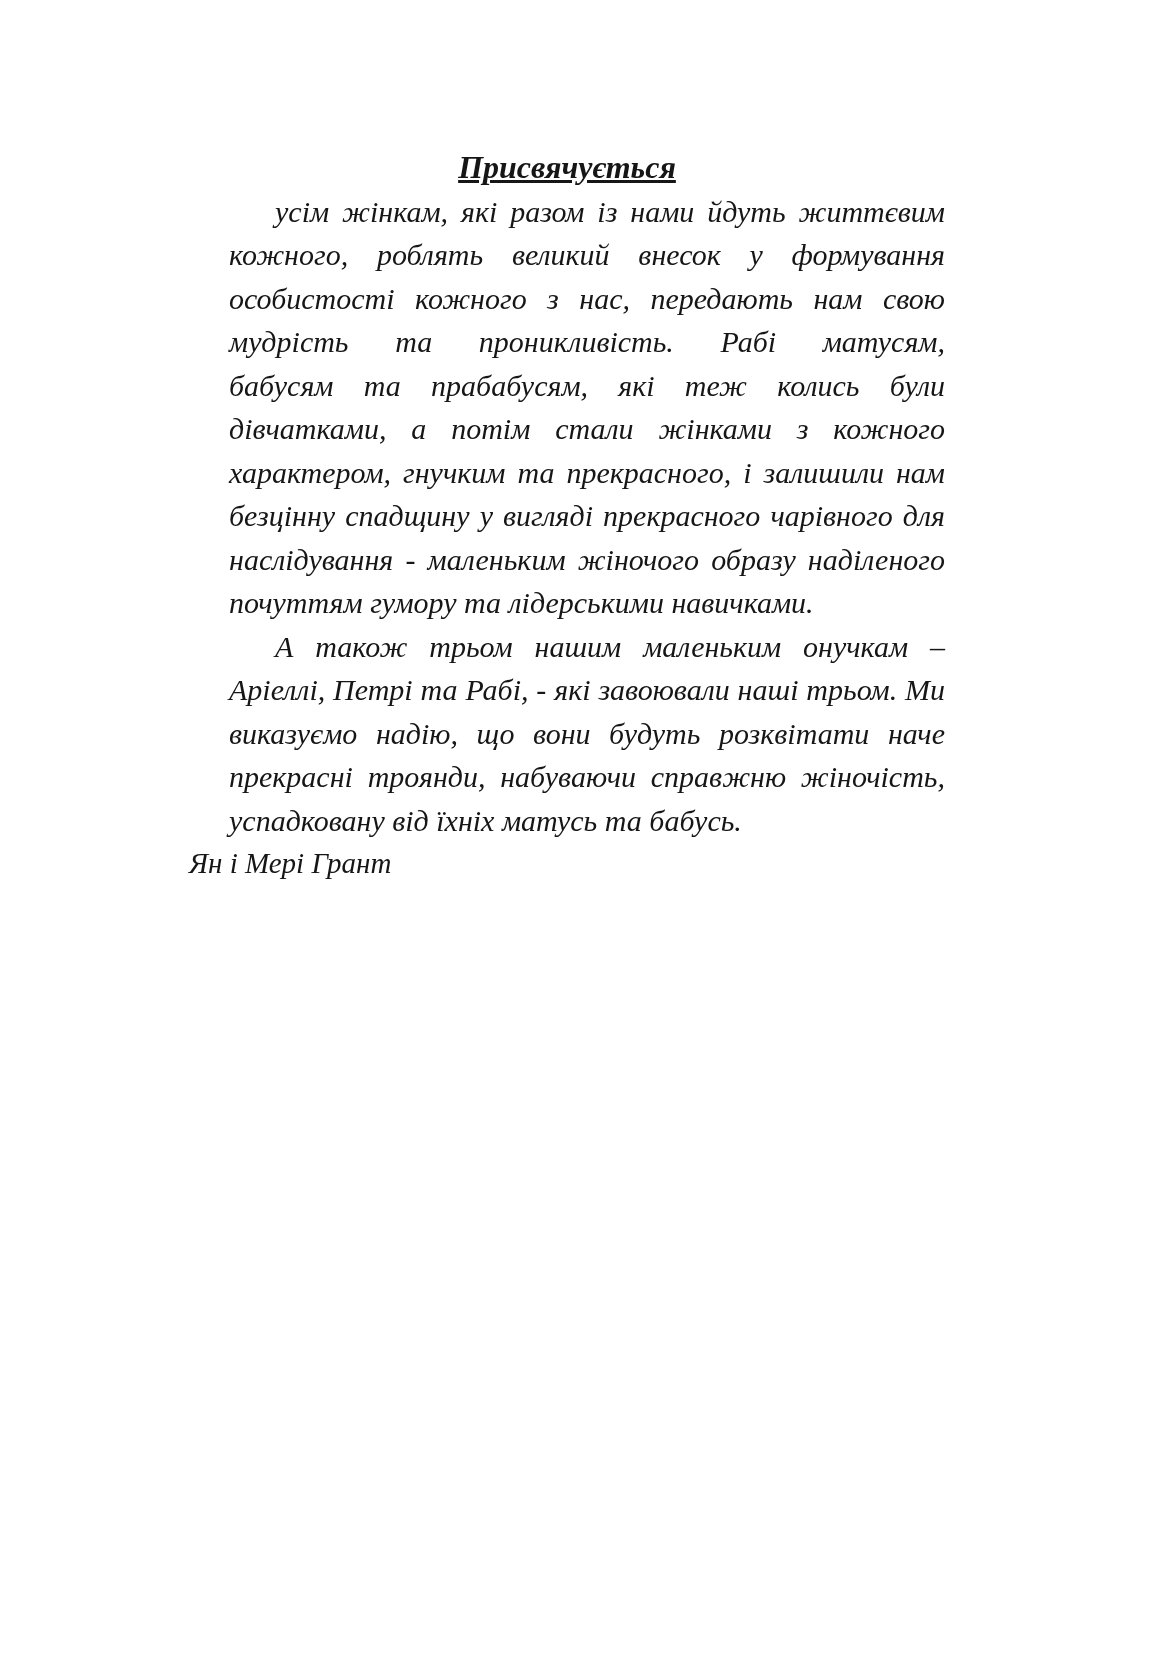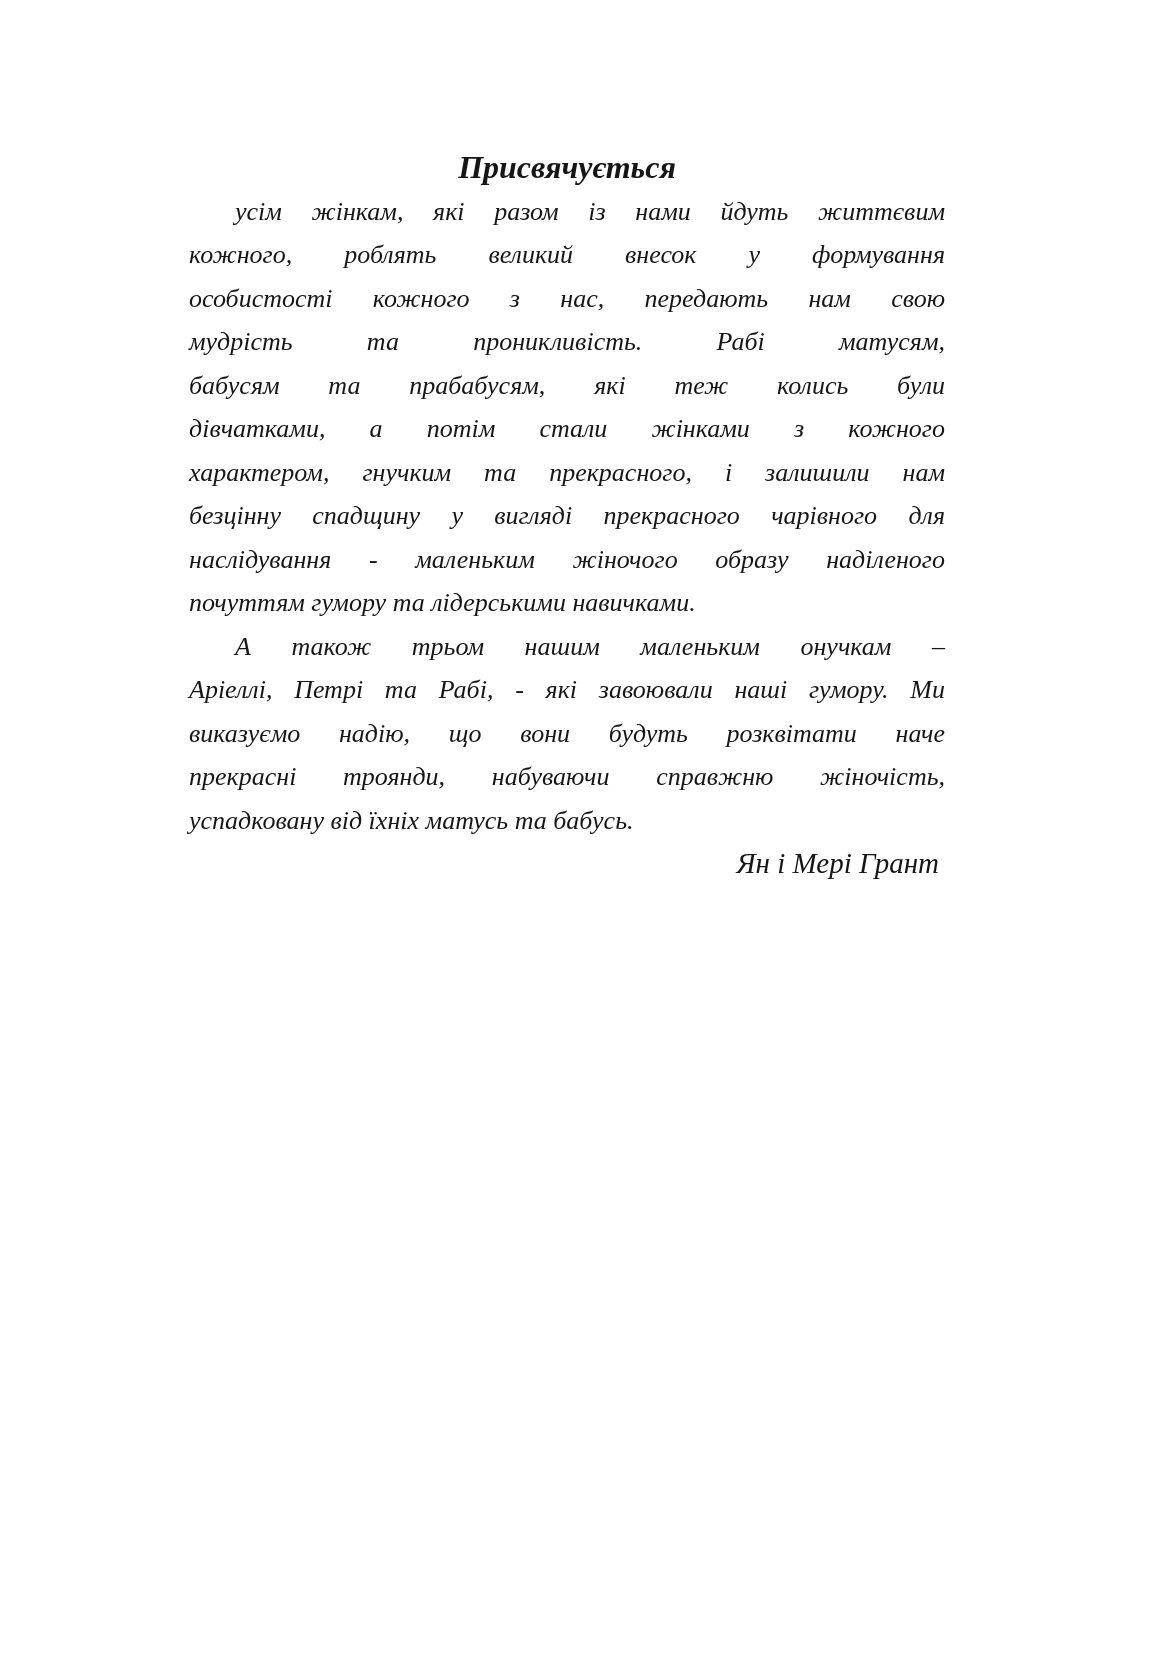--- a/index.html
+++ b/index.html
@@ -21,40 +21,41 @@
     left: 189px;
     top: 146px;
     width: 756px;
   }
   .dedication-title {
     font-size: 32px;
     line-height: 43.5px;
     font-weight: 700;
     font-style: italic;
     text-align: center;
+    text-decoration: underline;
   }
   .text-line {
-    font-size: 26px;
+    font-size: 30px;
     line-height: 43.5px;
     font-style: italic;
     text-align: justify;
     text-align-last: justify;
     white-space: normal;
+    margin-left: 40px;
   }
   .text-line.indent {
     text-indent: 46px;
   }
   .text-line.para-end {
     text-align-last: left;
   }
   .signature-line {
     font-size: 29px;
     line-height: 43.5px;
     font-style: italic;
-    text-align: right;
     padding-right: 6px;
   }
 </style>
 </head>
 <body>
 
 <div class="page">
   <div class="text-block">
 
     <div class="dedication-title">Присвячується</div>
@@ -67,21 +68,21 @@
       <div class="text-line">бабусям та прабабусям, які теж колись були</div>
       <div class="text-line">дівчатками, а потім стали жінками з кожного</div>
       <div class="text-line">характером, гнучким та прекрасного, і залишили нам</div>
       <div class="text-line">безцінну спадщину у вигляді прекрасного чарівного для</div>
       <div class="text-line">наслідування - маленьким жіночого образу наділеного</div>
       <div class="text-line para-end">почуттям гумору та лідерськими навичками.</div>
     </div>
 
     <div>
       <div class="text-line indent">А також трьом нашим маленьким онучкам –</div>
-      <div class="text-line">Аріеллі, Петрі та Рабі, - які завоювали наші гумору. Ми</div>
+      <div class="text-line">Аріеллі, Петрі та Рабі, - які завоювали наші трьом. Ми</div>
       <div class="text-line">виказуємо надію, що вони будуть розквітати наче</div>
       <div class="text-line">прекрасні троянди, набуваючи справжню жіночість,</div>
       <div class="text-line para-end">успадковану від їхніх матусь та бабусь.</div>
     </div>
 
     <div class="signature-line">Ян і Мері Грант</div>
 
   </div>
 </div>
 

